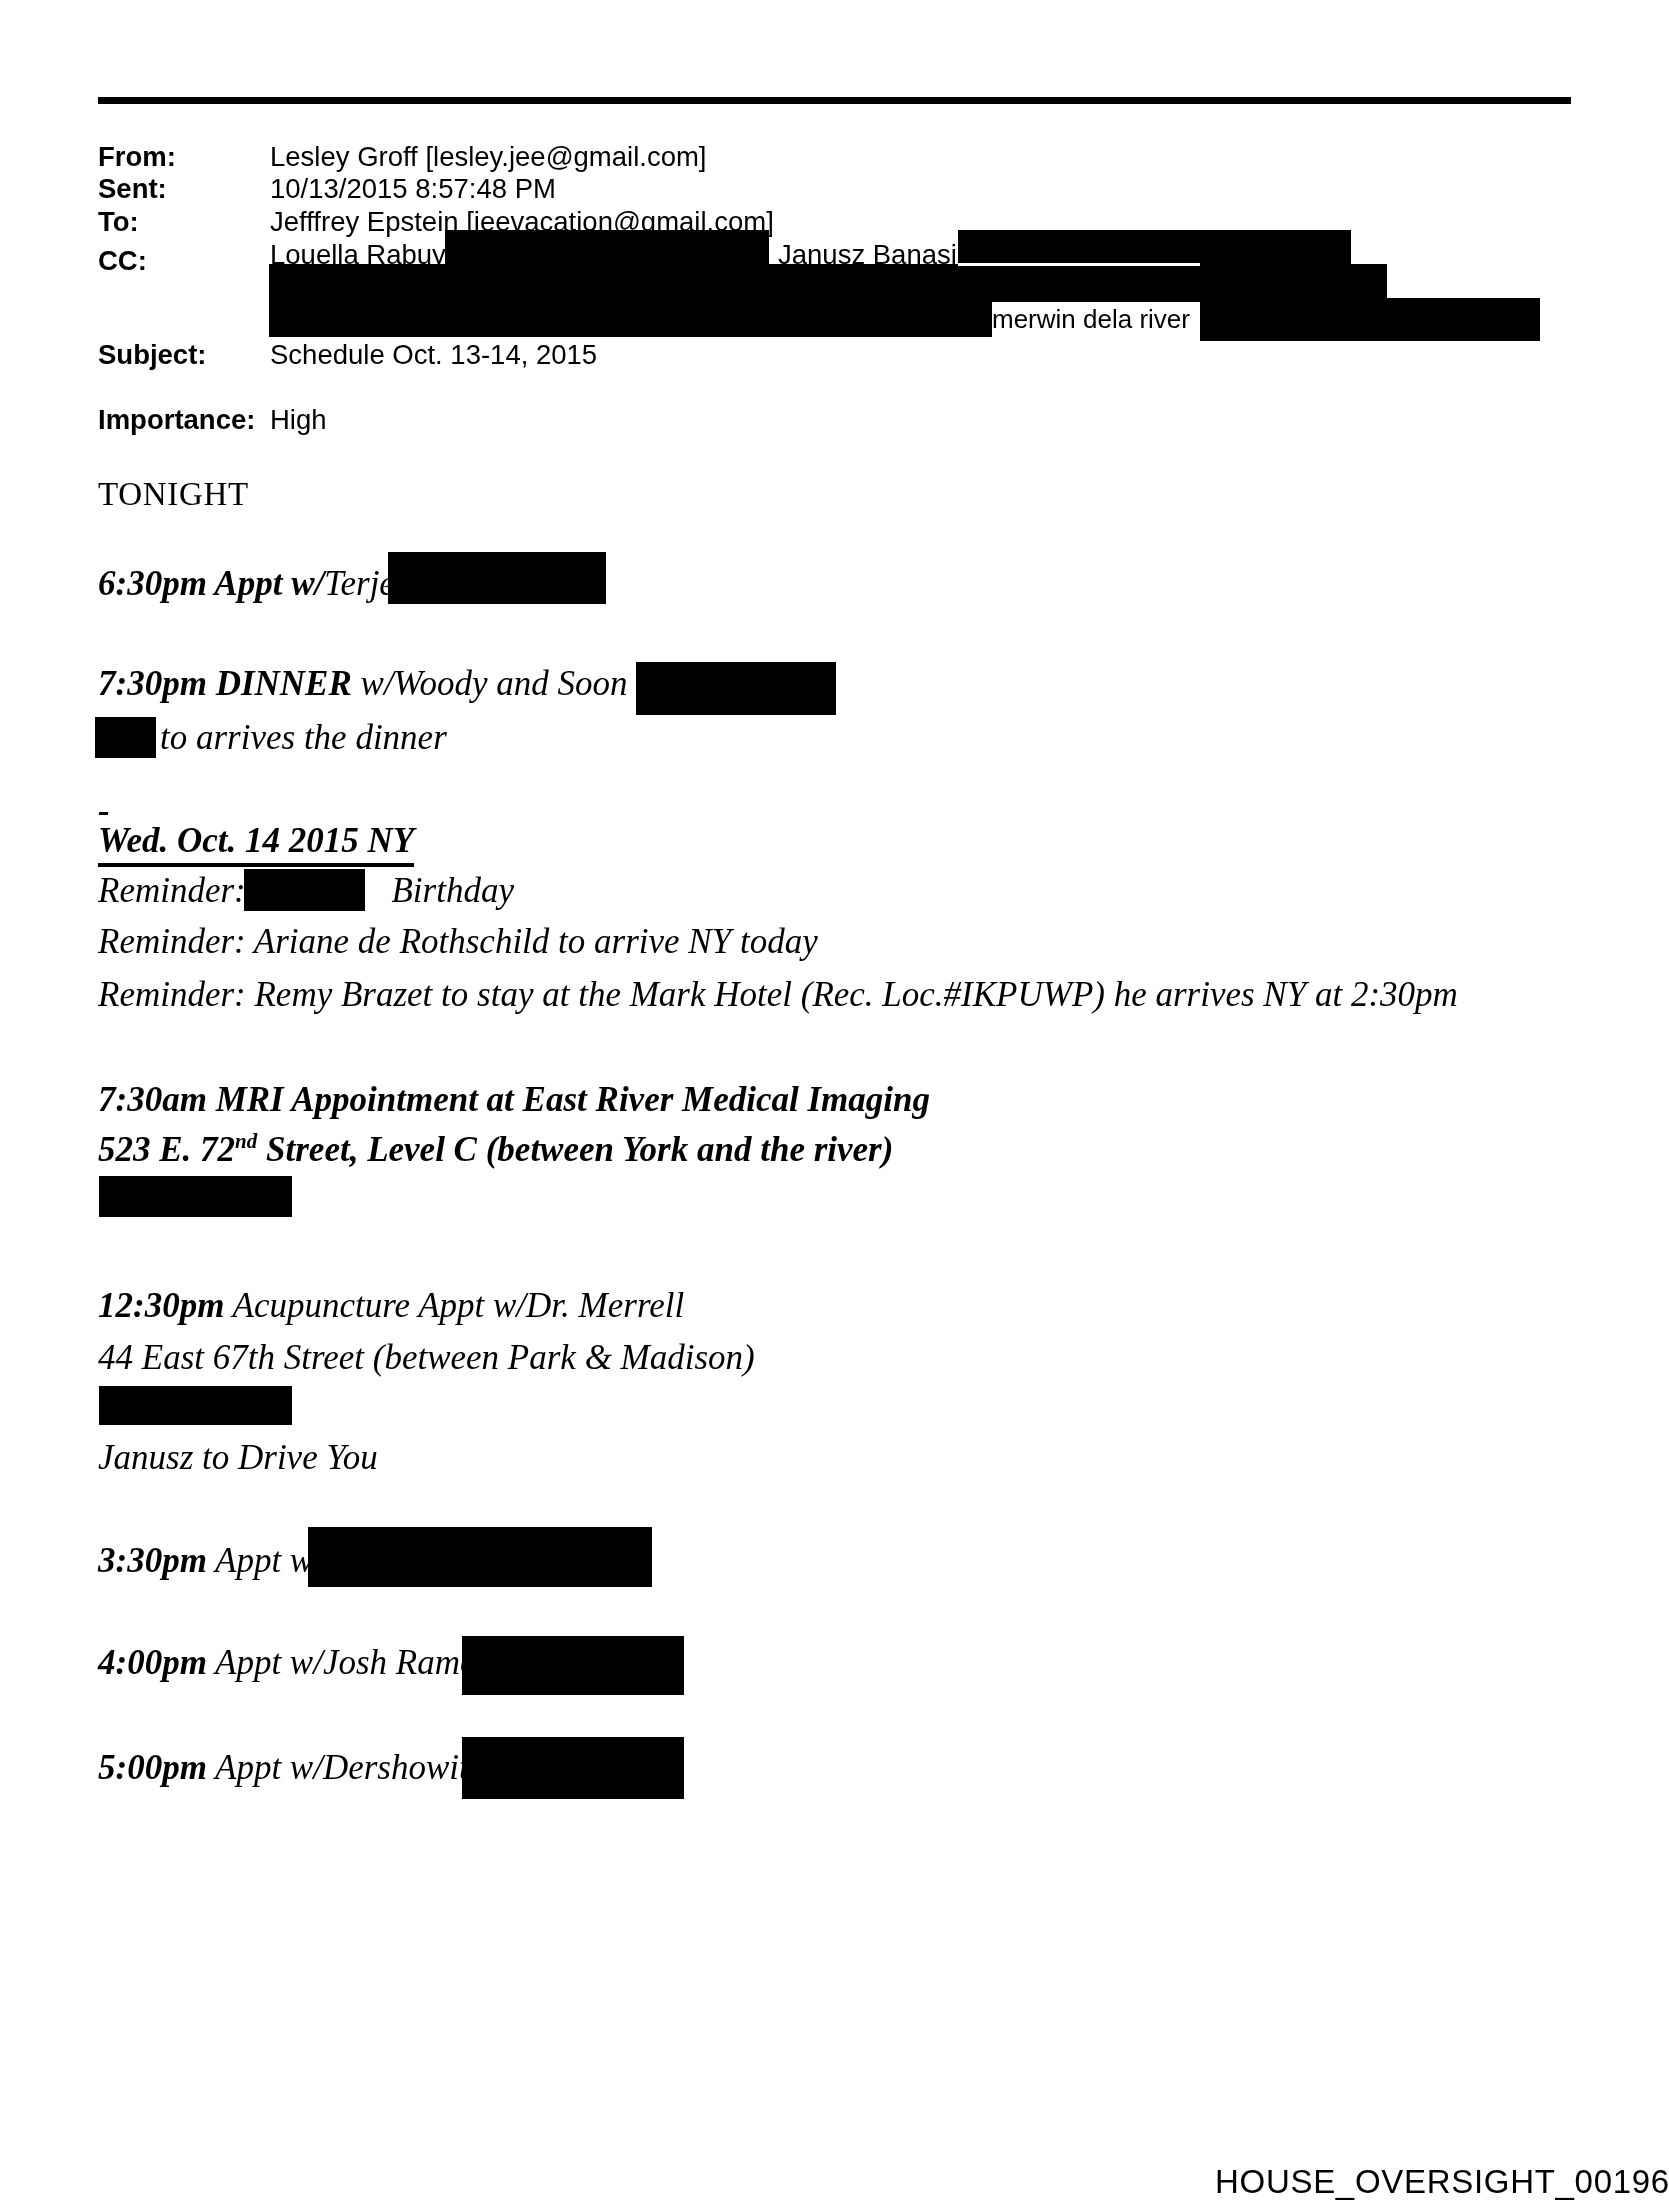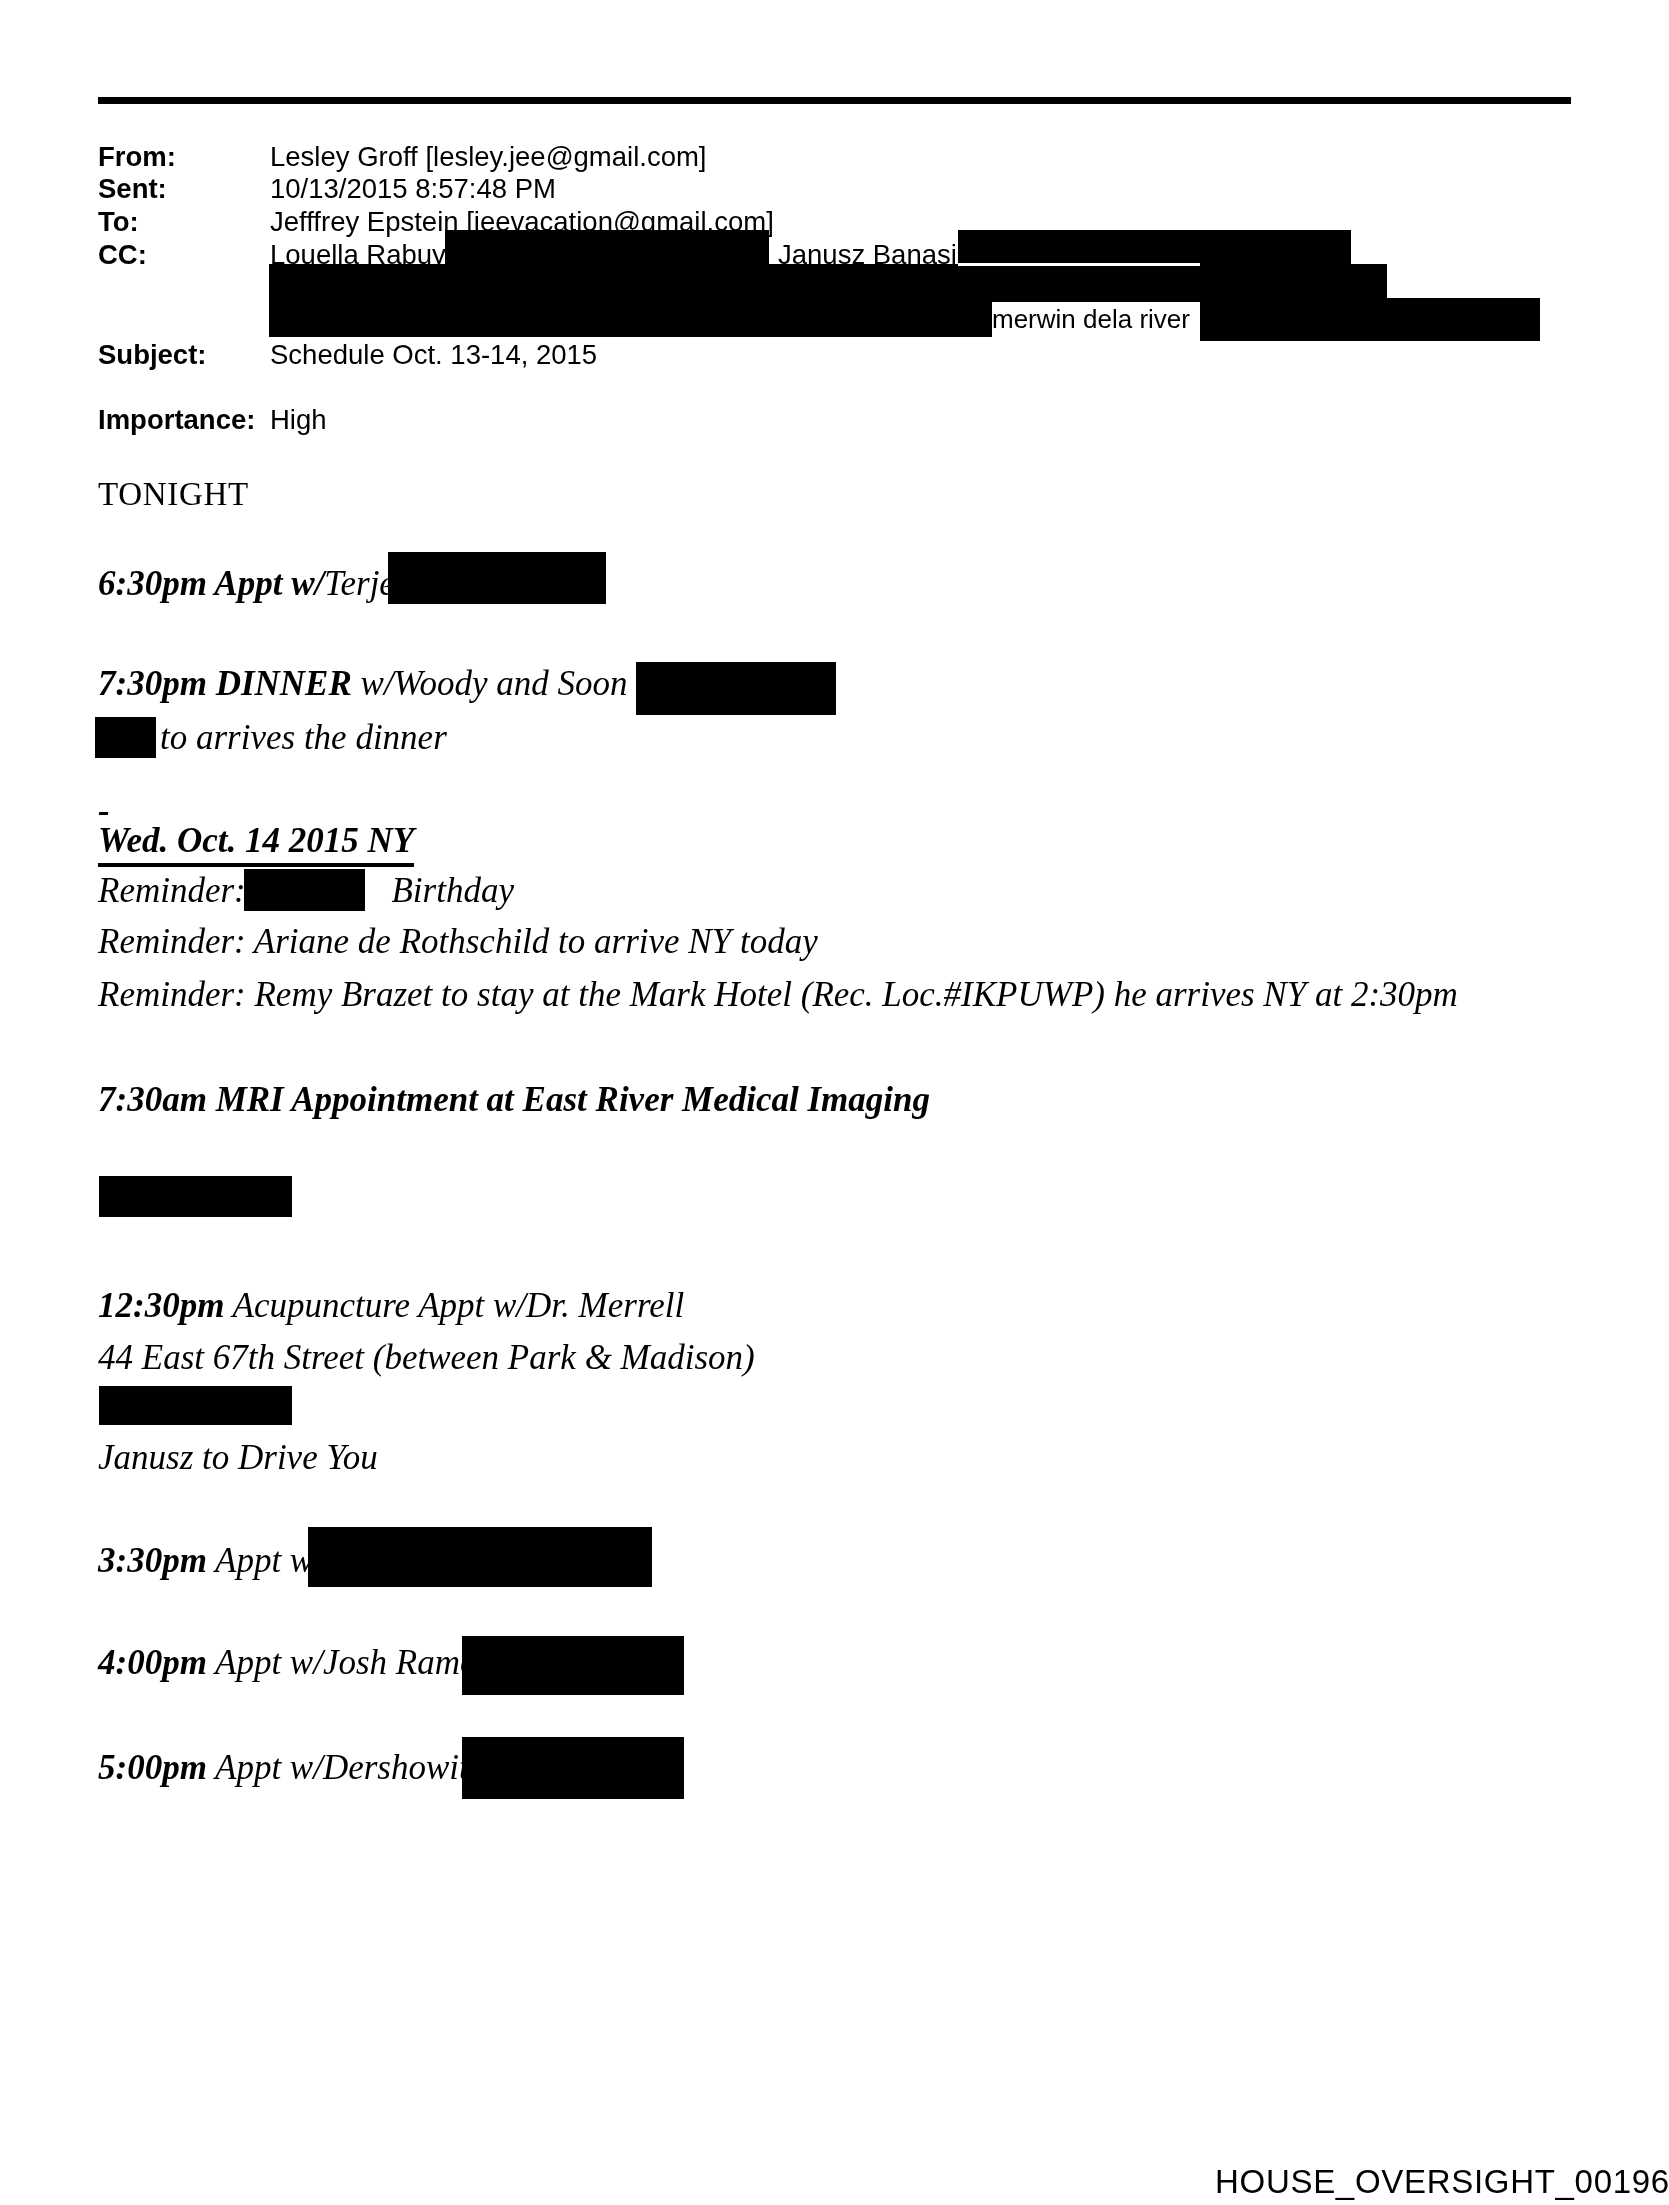--- a/index.html
+++ b/index.html
@@ -53,21 +53,21 @@
 
   <div class="hrow hlabel" style="top:143px">From:</div>
   <div class="hvalue" style="top:143px">Lesley Groff [lesley.jee@gmail.com]</div>
 
   <div class="hrow hlabel" style="top:175px">Sent:</div>
   <div class="hvalue" style="top:175px">10/13/2015 8:57:48 PM</div>
 
   <div class="hrow hlabel" style="top:208px">To:</div>
   <div class="hvalue" style="top:208px">Jefffrey Epstein [jeevacation@gmail.com]</div>
 
-  <div class="hrow hlabel" style="top:241px">CC:</div>
+  <div class="hrow hlabel" style="top:247px">CC:</div>
   <div class="hvalue" style="top:241px">Louella Rabuyo</div>
   <div class="hvalue" style="left:778px;top:241px">Janusz Banasiak</div>
 
   <div class="redaction" style="left:445px;top:230px;width:324px;height:35px"></div>
   <div class="redaction" style="left:958px;top:230px;width:393px;height:34px"></div>
   <div class="redaction" style="left:269px;top:264px;width:1118px;height:38px"></div>
   <div class="whiteline" style="left:958px;top:263px;width:242px;height:3.3px"></div>
   <div class="redaction" style="left:269px;top:302px;width:723px;height:35px"></div>
   <div class="redaction" style="left:1200px;top:298px;width:340px;height:43px"></div>
   <div class="merwin-box">merwin dela river</div>
@@ -101,20 +101,23 @@
 
   <div class="line" style="top:873px">
     <span>Reminder: </span><span class="spacer"></span><span>Birthday</span>
   </div>
   <div class="redaction" style="left:244px;top:869px;width:121px;height:42px"></div>
 
   <div class="line" style="top:924px">Reminder: Ariane de Rothschild to arrive NY today</div>
   <div class="line" style="top:977px">Reminder: Remy Brazet to stay at the Mark Hotel (Rec. Loc.#IKPUWP) he arrives NY at 2:30pm</div>
 
   <div class="line b" style="top:1082px">7:30am MRI Appointment at East River Medical Imaging</div>
+  <div class="line b" style="top:1130px">
+    <span>523 E. 72</span><sup>nd</sup><span> Street, Level C (between York and the river)</span>
+  </div>
   <div class="redaction" style="left:99px;top:1176px;width:193px;height:41px"></div>
 
   <div class="line" style="top:1288px">
     <span class="b">12:30pm</span><span> Acupuncture Appt w/Dr. Merrell</span>
   </div>
   <div class="line" style="top:1340px">44 East 67th Street (between Park &amp; Madison)</div>
   <div class="redaction" style="left:99px;top:1386px;width:193px;height:39px"></div>
   <div class="line" style="top:1440px">Janusz to Drive You</div>
 
   <div class="line" style="top:1543px">

